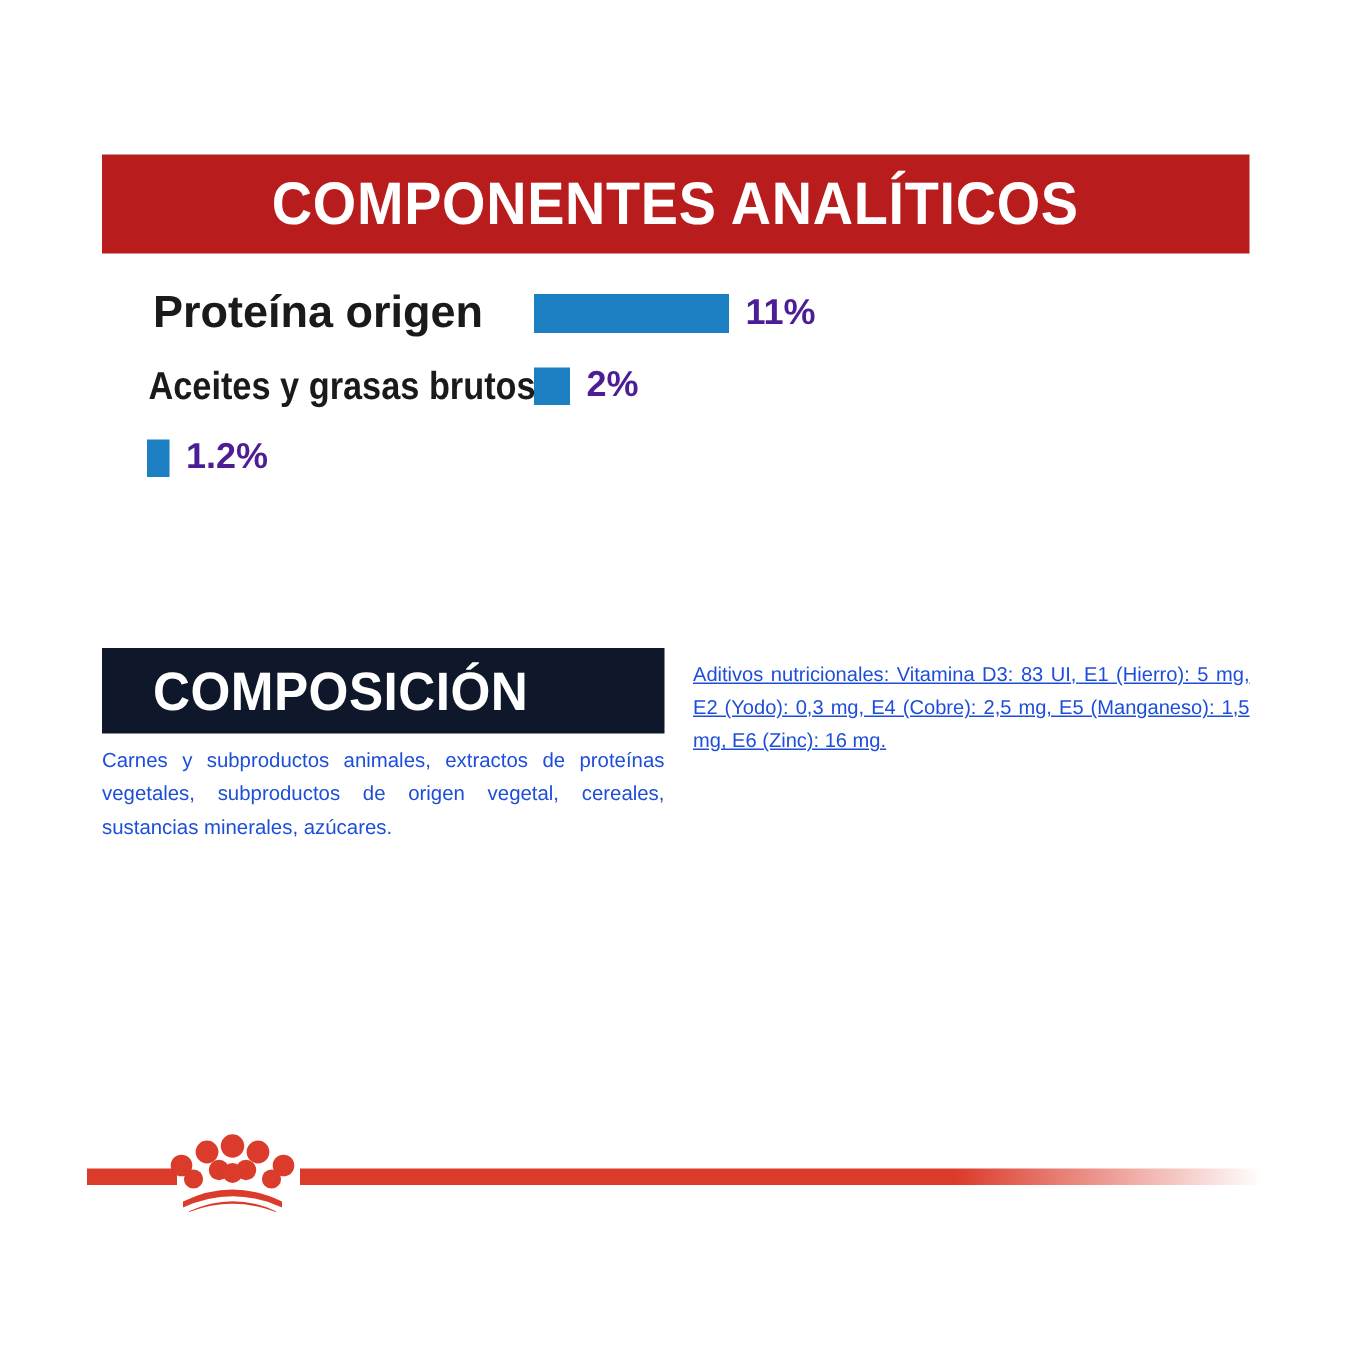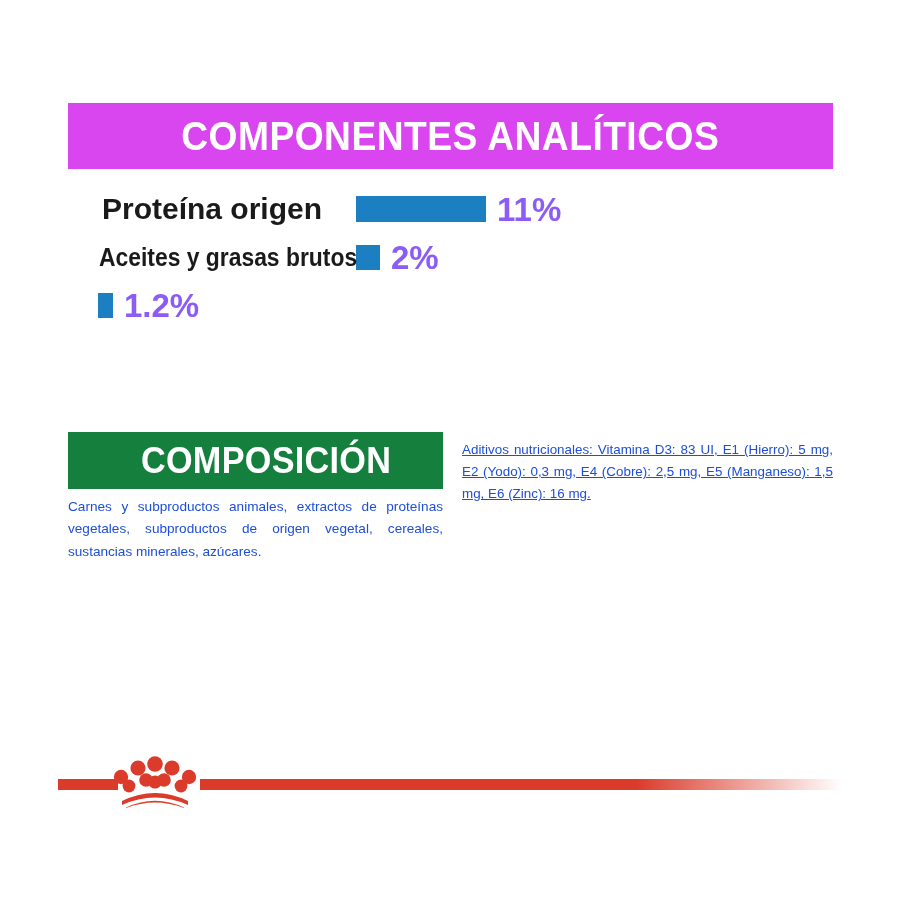--- a/index.html
+++ b/index.html
@@ -20,21 +20,21 @@
     inset: 0;
   }
 
   
   .analytics-header {
     position: absolute;
     left: 68px;
     top: 103px;
     width: 765px;
     height: 66px;
-    background: #d946ef;
+    background: #b91c1c;
     display: flex;
     align-items: center;
     justify-content: center;
   }
   .analytics-header-title {
     color: #ffffff;
     font-family: "Liberation Sans Narrow", "Liberation Sans", sans-serif;
     font-weight: 700;
     font-size: 40px;
     letter-spacing: 0.5px;
@@ -75,43 +75,42 @@
     display: flex;
     align-items: center;
   }
   .analytics-bar {
     background: #1C7FC2;
     height: 26px;
   }
   .analytics-row.row-small .analytics-bar { height: 25px; }
   .analytics-value {
     margin-left: 11px;
-    color: #8b5cf6;
-    font-weight: 700;
-    font-size: 33px;
+    color: #4c1d95;
+    font-weight: 700;
+    font-size: 24px;
     line-height: 1;
     white-space: nowrap;
   }
 
   
   .panel {
     position: absolute;
     top: 432px;
   }
   .panel-left  { left: 68px;  width: 375px; }
   .panel-right { left: 462px; width: 371px; }
 
   .panel-header {
-    background: #15803d;
+    background: #0f172a;
     height: 57px;
     display: flex;
     align-items: center;
     padding-left: 34px;
     box-sizing: border-box;
-    justify-content: center;
   }
   .panel-right .panel-header { padding-left: 28px; }
   .panel-title {
     color: #ffffff;
     font-family: "Liberation Sans Narrow", "Liberation Sans", sans-serif;
     font-weight: 700;
     font-size: 36px;
     letter-spacing: 0.3px;
     transform: scaleX(0.95);
     transform-origin: left center;

